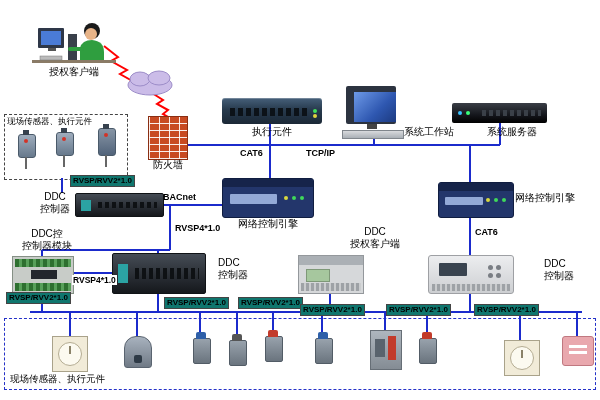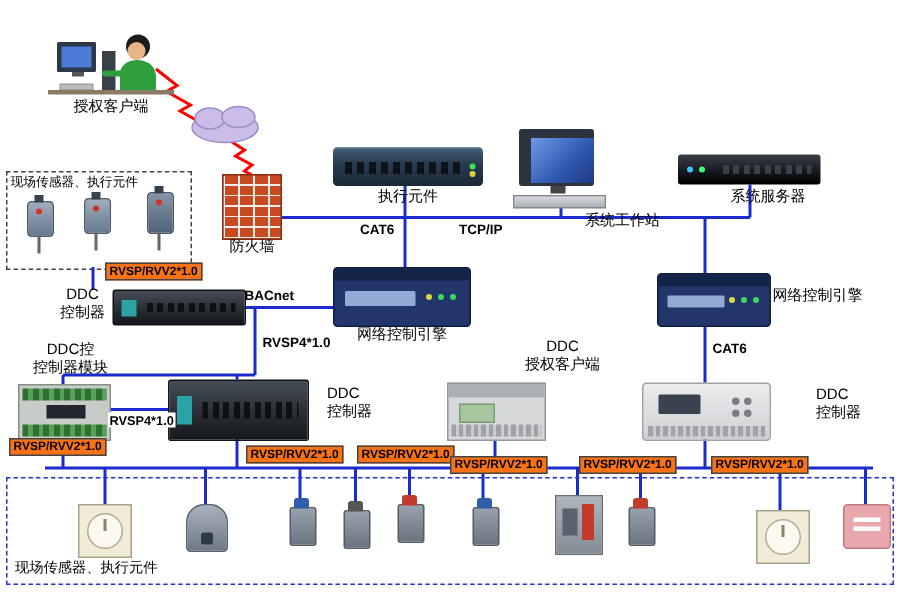--- a/index.html
+++ b/index.html
@@ -10,21 +10,21 @@
   .wiring{position:absolute;left:0;top:0;z-index:1;pointer-events:none;}
   .dev{position:absolute;z-index:2;}
   .lbl,.wire-lbl,.box-lbl{position:absolute;z-index:3;color:#000;}
 
   
   .lbl{font-size:10px;line-height:1.2;text-align:center;}
   .lbl.left{text-align:left;}
   .lbl .ln{display:block;margin-left:10px;}
   .wire-lbl{font-size:9px;font-weight:bold;white-space:nowrap;}
   .wire-lbl.bg{background:#fff;padding:0 1px;font-size:8.5px;}
-  .box-lbl{font-size:8px;font-weight:bold;border:1px solid #444;background:#f97316;padding:0 2px;line-height:10px;white-space:nowrap;}
+  .box-lbl{font-size:8px;font-weight:bold;border:1px solid #444;background:#0f766e;padding:0 2px;line-height:10px;white-space:nowrap;}
   .small-lbl{font-size:8.5px;text-align:left;}
 
   
   .fieldbox.dark{border:1px dashed #444;}
   .fieldbox.blue{border:1px dashed #2431C8;}
 
   
   .firewall{left:148px;top:116px;width:38px;height:42px;border:1px solid #8A2E12;background-color:#C84A22;
     background-image:repeating-linear-gradient(0deg,rgba(255,255,255,.9) 0 1px,transparent 1px 7px),
                      repeating-linear-gradient(90deg,rgba(255,255,255,.9) 0 1px,transparent 1px 10px);}
@@ -249,21 +249,21 @@
   <div class="valve cap-red" style="left:265px;top:336px;"></div>
   <div class="valve cap-blue" style="left:315px;top:338px;"></div>
   <div class="damper" style="left:370px;top:330px;"></div>
   <div class="valve cap-red" style="left:419px;top:338px;"></div>
   <div class="thermo" style="left:504px;top:340px;"></div>
   <div class="pinkbox" style="left:562px;top:336px;"></div>
 
   <div class="lbl" style="left:28px;top:66px;width:92px;">授权客户端</div>
   <div class="lbl" style="left:146px;top:159px;width:44px;">防火墙</div>
   <div class="lbl" style="left:234px;top:126px;width:76px;">执行元件</div>
-  <div class="lbl left" style="left:390px;top:126px;width:66px;margin-top:16px;">系统工作站</div>
+  <div class="lbl left" style="left:404px;top:126px;width:66px;">系统工作站</div>
   <div class="lbl left" style="left:487px;top:126px;width:60px;">系统服务器</div>
   <div class="lbl" style="left:230px;top:218px;width:76px;">网络控制引擎</div>
   <div class="lbl left" style="left:515px;top:192px;width:80px;">网络控制引擎</div>
 
   <div class="lbl" style="left:28px;top:191px;width:44px;">
     <span class="ln">DDC</span>
     <span class="ln">控制器</span>
   </div>
   <div class="lbl left" style="left:208px;top:257px;width:48px;">
     <span class="ln">DDC</span>

